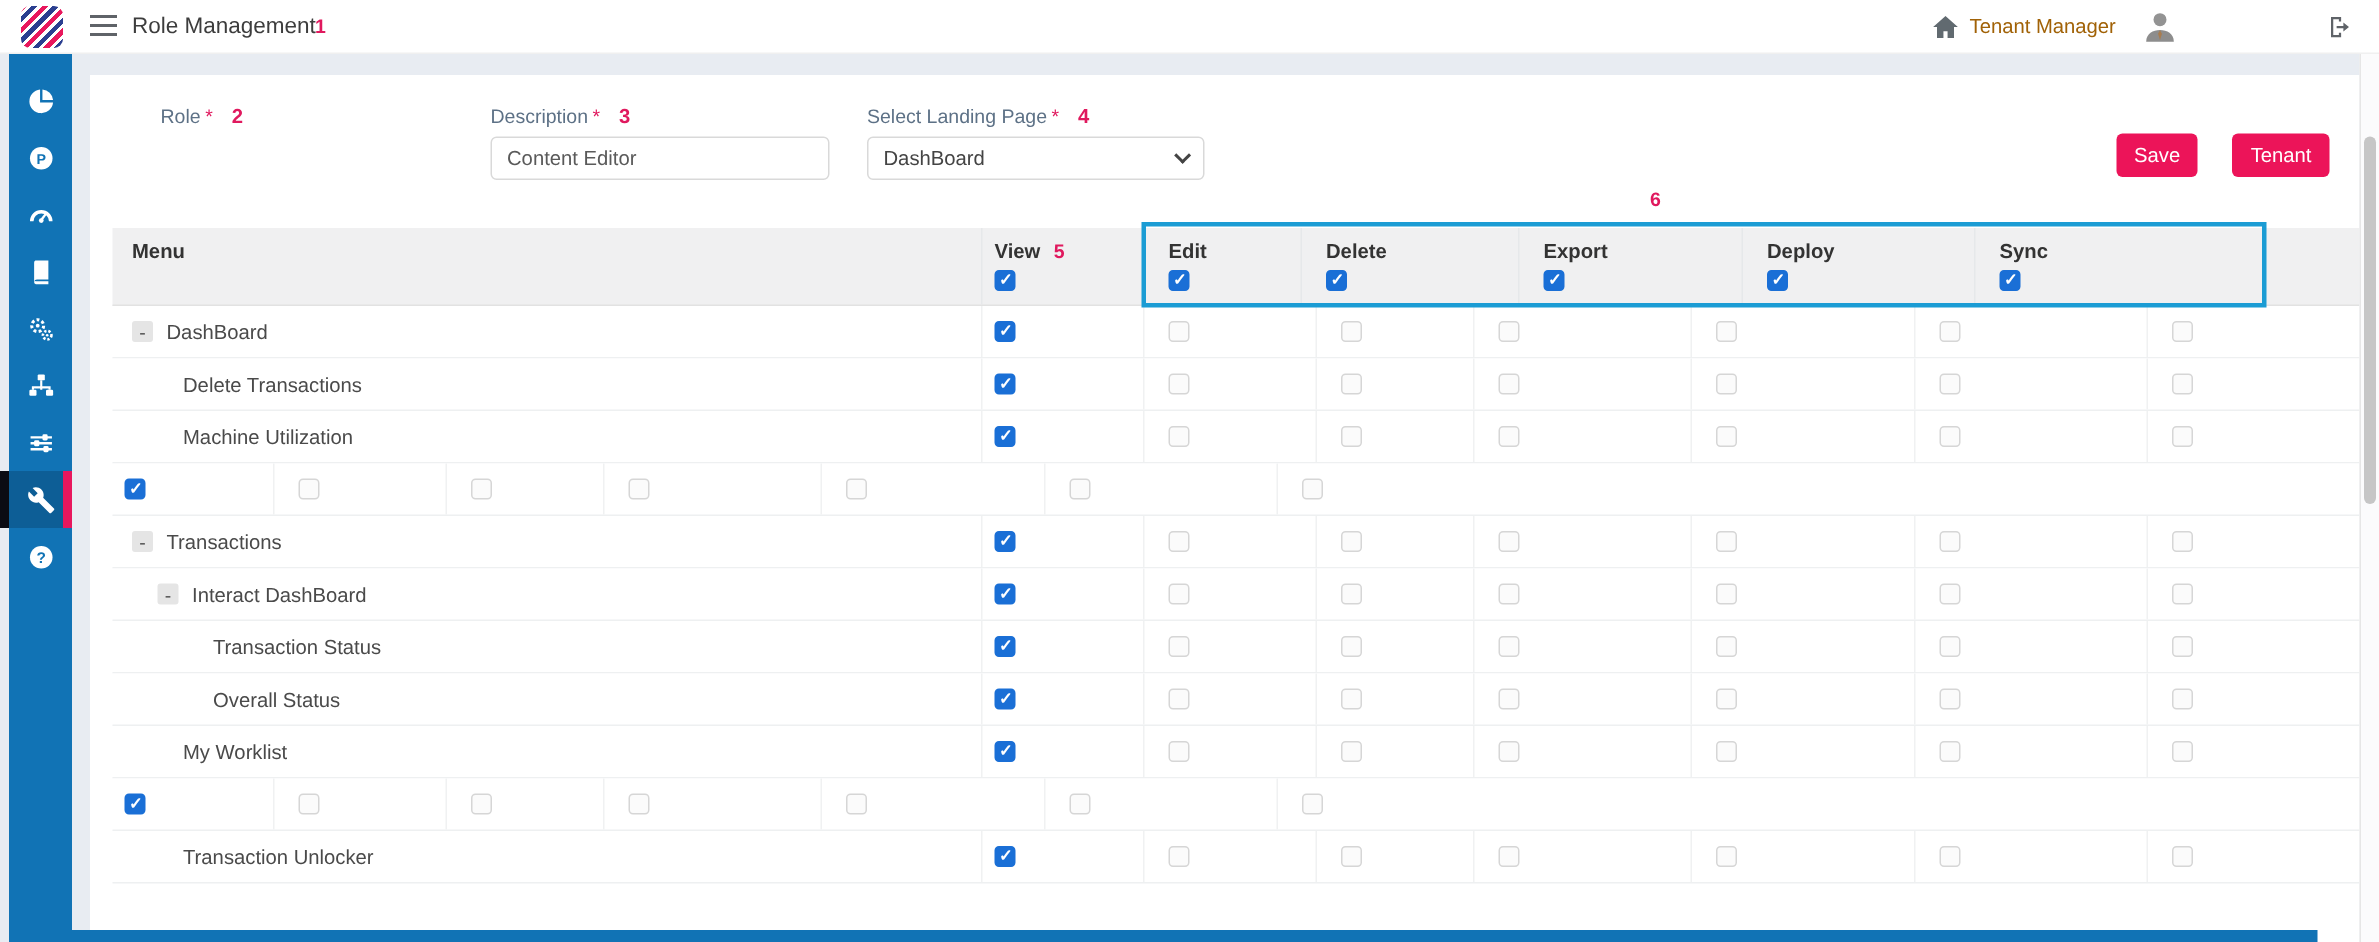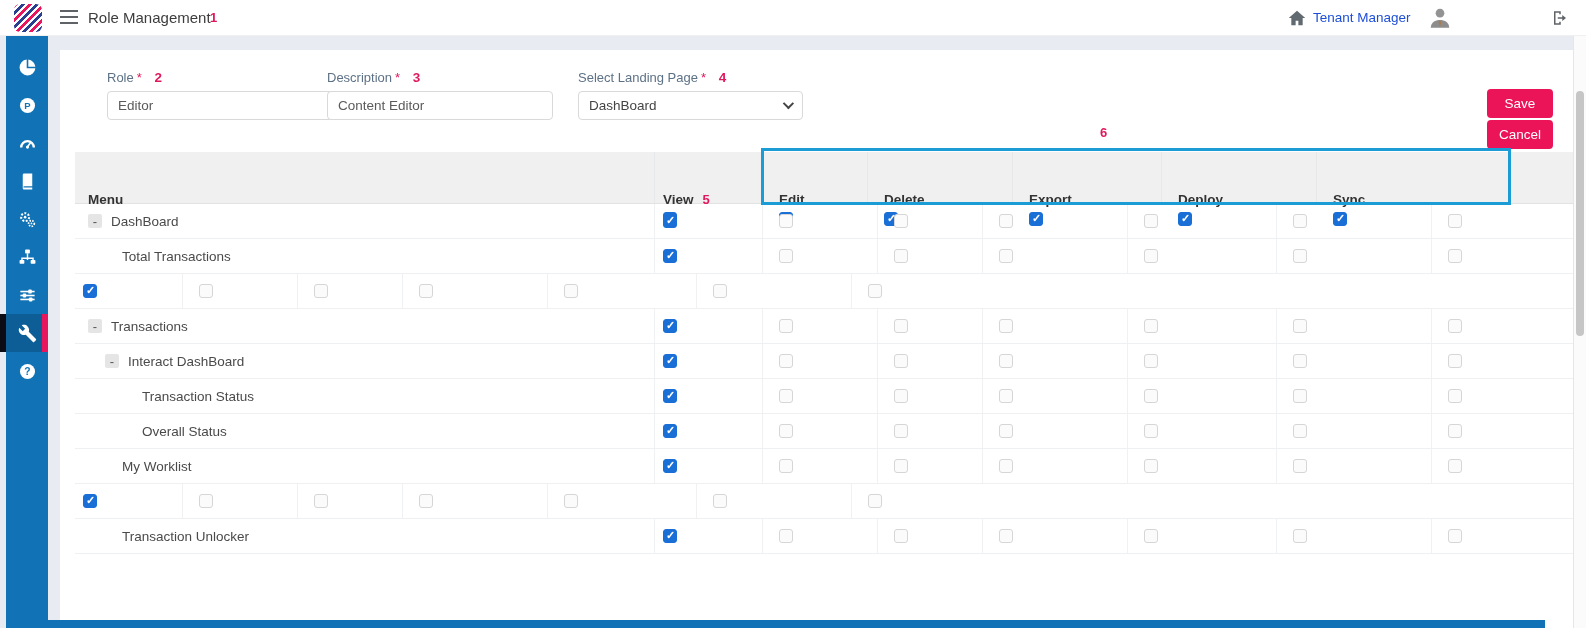--- a/index.html
+++ b/index.html
@@ -9,21 +9,21 @@
   
   .topbar { position:absolute; left:0; top:0; width:1586px; height:36px; background:#fff; z-index:30; border-bottom:1px solid #f0f0f0; }
   .logo { position:absolute; left:14px; top:4px; width:28px; height:28px; border-radius:6px;
           background:repeating-linear-gradient(135deg,#e8175d 0 3px,#fff 3px 5px,#2b3f90 5px 8px,#fff 8px 10px); }
   .hamburger { position:absolute; left:60px; top:10px; width:18px; height:14px; cursor:pointer; }
   .hamburger i { display:block; height:2px; background:#5f6368; margin-bottom:4px; }
   .tb-title { position:absolute; left:88px; top:9px; font-size:15px; color:#3d3d3d; }
   .ann { color:#e0195e; font-weight:bold; font-size:13px; }
   .tb-ann { position:absolute; left:210px; top:10px; }
   .home-ic { position:absolute; left:1286px; top:7px; width:22px; height:22px; }
-  .tenant { position:absolute; left:1313px; top:10px; font-size:13.5px; color:#1d4ed8; }
+  .tenant { position:absolute; left:1313px; top:10px; font-size:13.5px; color:#a16207; }
   .avatar { position:absolute; left:1427px; top:5px; width:26px; height:26px; }
   .logout { position:absolute; left:1551px; top:9px; width:18px; height:18px; }
 
   
   .sidebar { position:absolute; left:6px; top:36px; width:42px; height:592px; background:#1173b5; padding-top:12px; z-index:20; }
   .sb-item { position:relative; height:38px; display:flex; align-items:center; justify-content:center; cursor:pointer; }
   .sb-item svg { width:19px; height:19px; display:block; }
   .sb-item.active { background:#0d5e96; }
   .sb-item.active::before { content:""; position:absolute; left:-6px; top:0; width:6px; height:38px; background:#0b0c14; }
   .sb-item.active::after  { content:""; position:absolute; right:0;  top:0; width:6px; height:38px; background:#e8175d; }
@@ -41,30 +41,30 @@
   .f-label { font-size:13px; color:#5d7186; margin-bottom:6px; }
   .f-label .req { color:#e0195e; margin-left:3px; }
   .f-label .ann { margin-left:9px; font-size:13.5px; }
   .f-input { width:226px; height:29px; border:1px solid #d9d9d9; border-radius:4px; padding:0 10px; font-size:13.5px;
              color:#5a5a5a; font-family:"Liberation Sans",sans-serif; background:#fff; }
   .f-select { position:relative; width:225px; height:29px; border:1px solid #d9d9d9; border-radius:4px; padding:6px 26px 0 10px;
               font-size:13.5px; color:#444; cursor:pointer; background:#fff; }
   .chev { position:absolute; right:11px; top:9px; width:8px; height:8px; border-right:2px solid #444; border-bottom:2px solid #444;
           transform:rotate(45deg) translateY(-2px); }
   .fld-1 { left:15px;margin-left:32px; }  .fld-2 { left:267px; }  .fld-3 { left:518px; }
-  .btn-row { position:absolute; top:39px; right:20px; display:flex; gap:2px;flex-direction:column; }
+  .btn-row { position:absolute; top:39px; right:20px; display:flex; gap:23px; }
   .btn { height:29px; padding:0 12px; background:#ec1459; color:#fff; border:none; border-radius:4px; font-size:13.5px;
          font-family:"Liberation Sans",sans-serif; cursor:pointer; }
 
   
   .ptable { position:absolute; left:15px; top:102px; width:1498px; }
   .t-head { display:flex; background:#f0f0f1; height:52px; border-bottom:1px solid #e2e2e2; }
   .th { padding-top:8px; border-right:1px solid #e6e8ea; font-size:13.5px; color:#333; }
   .th:last-child { border-right:none; }
-  .th .lbl { font-weight:bold; display:inline-block;margin-top:32px; }
+  .th .lbl { font-weight:bold; display:inline-block; }
   .th .ann { margin-left:9px; }
   .th .cb { display:block; margin-top:5px; }
   .t-row { display:flex; height:35px; border-bottom:1px solid #eef0f1; background:#fff; }
   .td { display:flex; align-items:center; border-right:1px solid #f0f1f2; font-size:13.5px; color:#4a4a4a; }
   .td:last-child { border-right:none; }
   .tg { display:inline-flex; align-items:center; justify-content:center; width:14px; height:14px; background:#e5e5e5;
         color:#555; border-radius:2px; font-size:13px; line-height:11px; margin-right:9px; cursor:pointer; flex:0 0 auto; }
   .cb { width:14px; height:14px; border:1px solid #d6d6d6; border-radius:3px; background:#fbfbfb; display:inline-block; cursor:pointer; position:relative; }
   .cb.on { background:#1a6fd6; border-color:#1a6fd6; }
   .cb.on::after { content:"\2713"; position:absolute; left:2px; top:-1px; color:#fff; font-size:11px; font-weight:bold; }
@@ -189,21 +189,20 @@
     </div>
   </div>
 
 <div class="card">
 
   <div class="f-field fld-1">
     <div class="f-label">
       <span>Role</span><span class="req">*</span>
       <span class="ann">2</span>
     </div>
-    <input class="f-input" value="Editor" style="">
   </div>
 
   <div class="f-field fld-2">
     <div class="f-label">
       <span>Description</span><span class="req">*</span>
       <span class="ann">3</span>
     </div>
     <input class="f-input" value="Content Editor" style="">
   </div>
 
@@ -213,21 +212,21 @@
       <span class="ann">4</span>
     </div>
     <div class="f-select">
       <span>DashBoard</span>
       <span class="chev"></span>
     </div>
   </div>
 
   <div class="btn-row">
     <button class="btn">Save</button>
-    <button class="btn">Cancel</button>
+    <button class="btn">Tenant</button>
   </div>
 
   <div class="ptable" id="ptable">
     <div class="hl-box"></div>
     <div class="ann hl-ann">6</div>
   <div class="t-head">
         <div class="th" style="width:580px;padding-left:13px"><span class="lbl">Menu</span></div>
         <div class="th" style="width:108px;padding-left:8px"><span class="lbl">View</span><span class="ann">5</span><span class="cb on"></span></div>
         <div class="th" style="width:105px;padding-left:16px"><span class="lbl">Edit</span><span class="cb on"></span></div>
         <div class="th" style="width:145px;padding-left:16px"><span class="lbl">Delete</span><span class="cb on"></span></div>
@@ -257,21 +256,47 @@
         </div>
         <div class="td" style="width:155px;padding-left:16px">
           <span class="cb"></span>
         </div>
         <div class="td" style="width:141px;padding-left:16px">
           <span class="cb"></span>
         </div>
       </div>
       <div class="t-row">
         <div class="td" style="width:580px;padding-left:47px">
-          <span>Total Transactions</span>
+          <span>Delete Transactions</span>
+        </div>
+        <div class="td" style="width:108px;padding-left:8px">
+          <span class="cb on"></span>
+        </div>
+        <div class="td" style="width:115px;padding-left:16px">
+          <span class="cb"></span>
+        </div>
+        <div class="td" style="width:105px;padding-left:16px">
+          <span class="cb"></span>
+        </div>
+        <div class="td" style="width:145px;padding-left:16px">
+          <span class="cb"></span>
+        </div>
+        <div class="td" style="width:149px;padding-left:16px">
+          <span class="cb"></span>
+        </div>
+        <div class="td" style="width:155px;padding-left:16px">
+          <span class="cb"></span>
+        </div>
+        <div class="td" style="width:141px;padding-left:16px">
+          <span class="cb"></span>
+        </div>
+      </div>
+      <div class="t-row">
+        <div class="td" style="width:580px;padding-left:47px">
+          <span>Machine Utilization</span>
         </div>
         <div class="td" style="width:108px;padding-left:8px">
           <span class="cb on"></span>
         </div>
         <div class="td" style="width:115px;padding-left:16px">
           <span class="cb"></span>
         </div>
         <div class="td" style="width:105px;padding-left:16px">
           <span class="cb"></span>
         </div>

